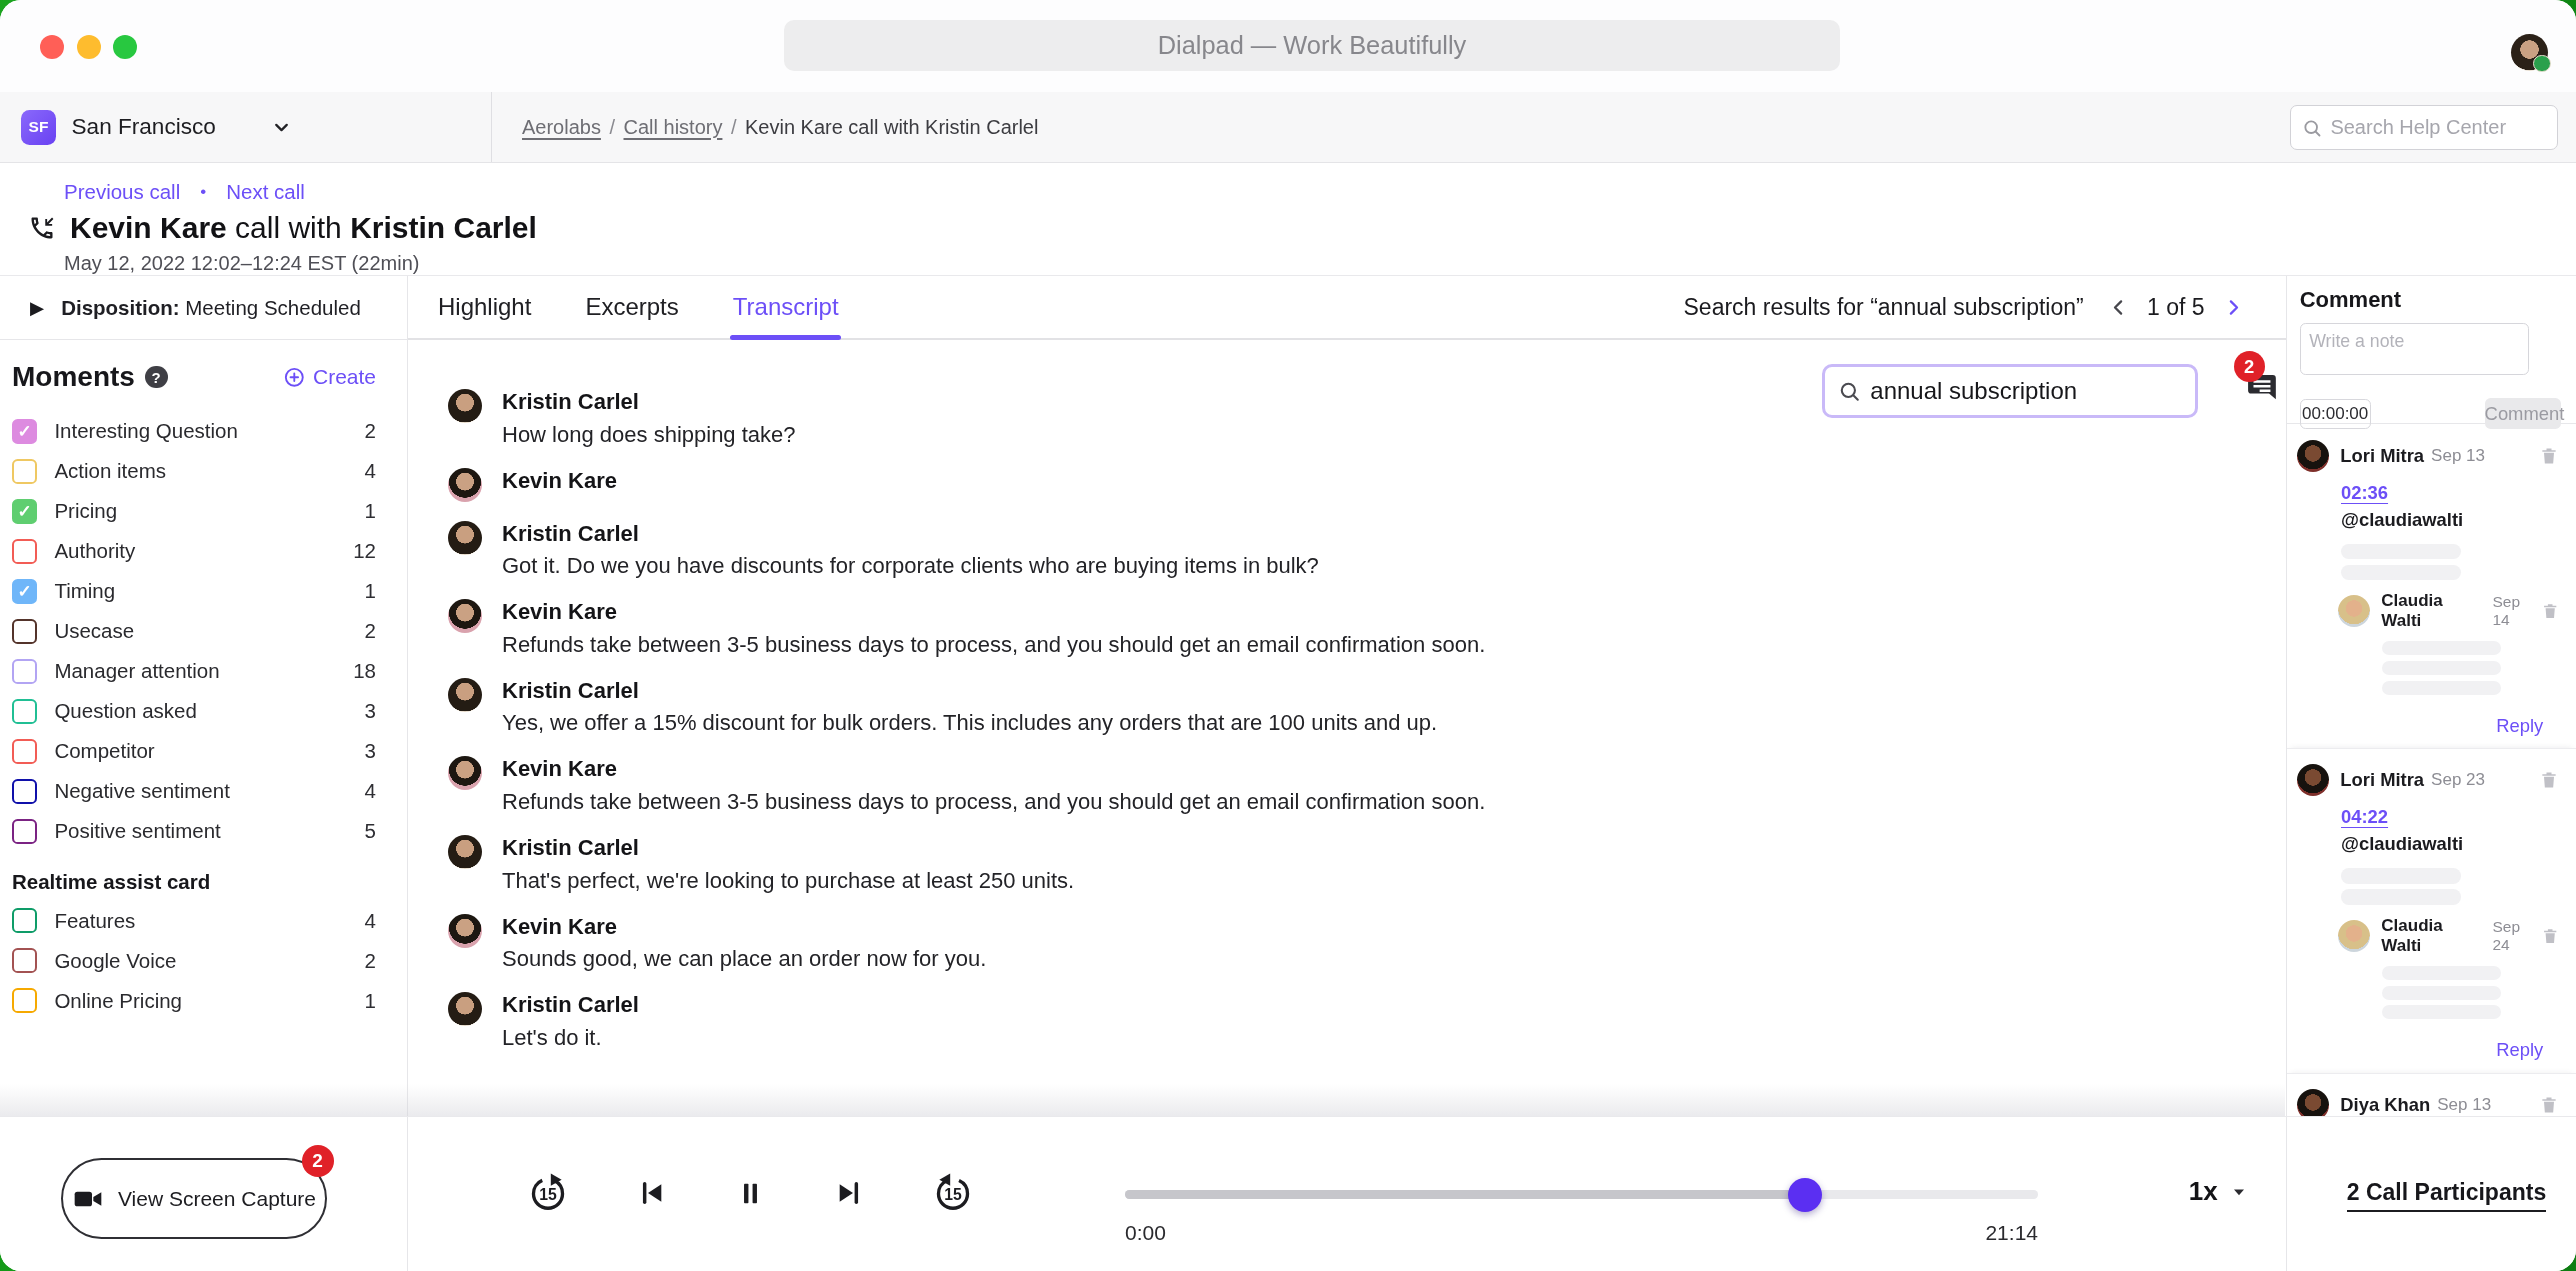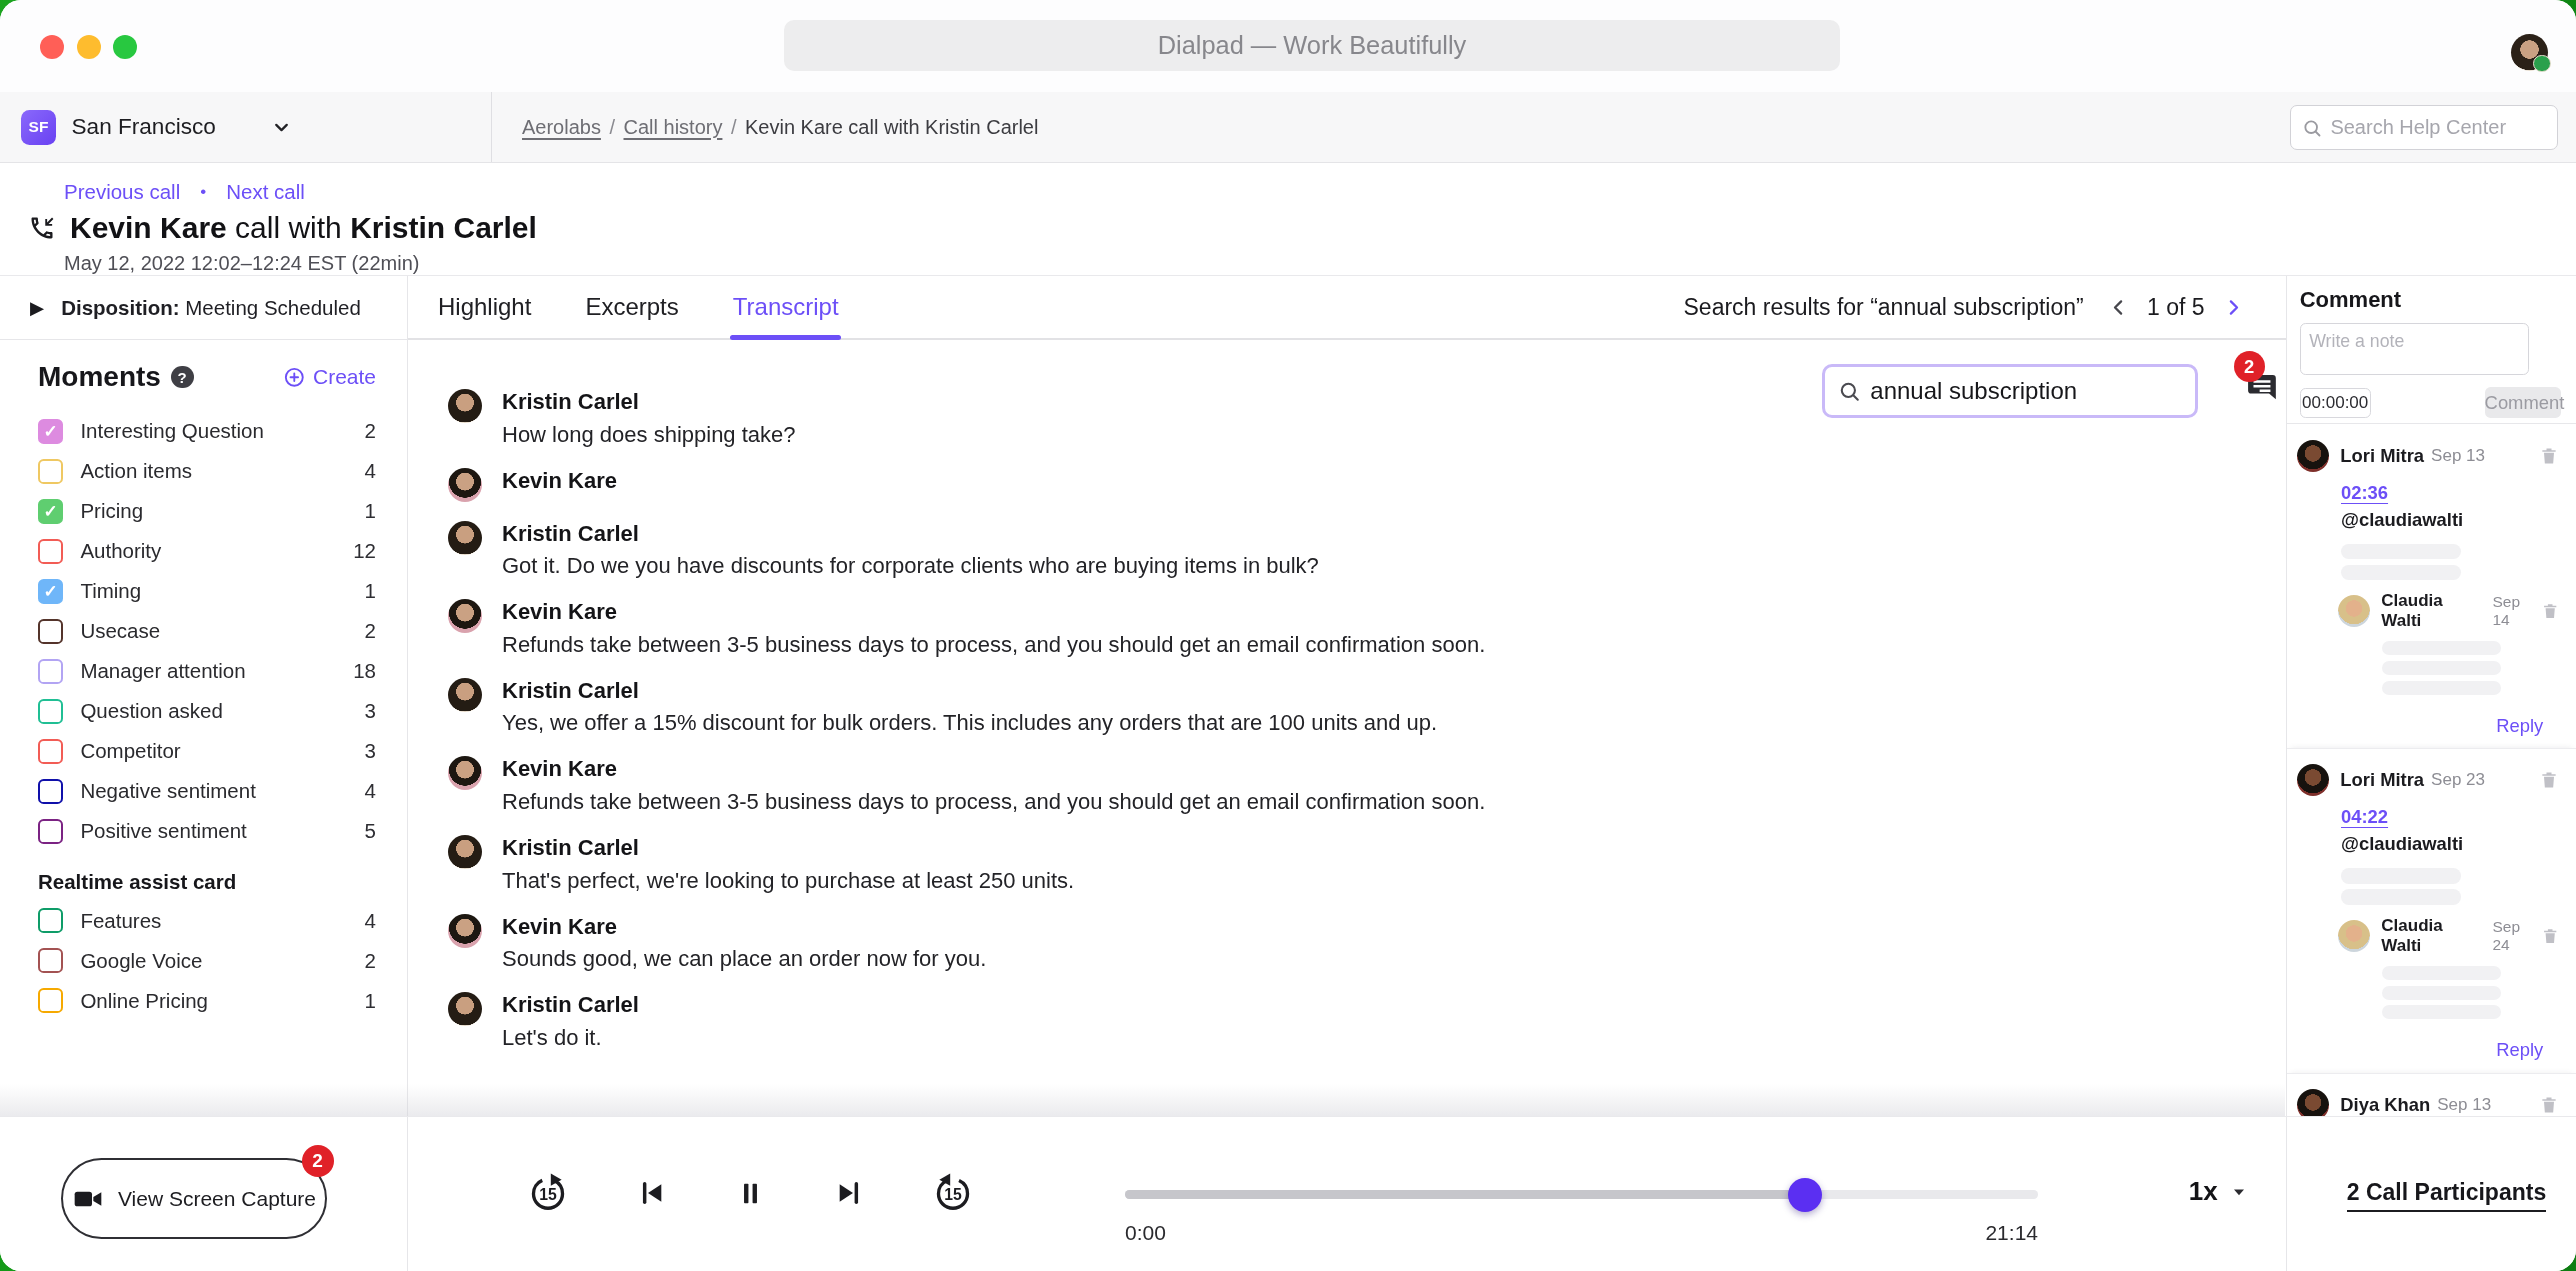--- a/index.html
+++ b/index.html
@@ -55,21 +55,21 @@
   .chat-badge { position:absolute; left:-11.3px; top:-21px; width:31px; height:31px; font-size:18.4px; }
 
   
   .content { flex:1; display:flex; min-height:0; position:relative; }
 
   
   .sidebar { width:408px; flex:none; border-right:1.4px solid #e6e6e9; display:flex; flex-direction:column; }
   .disposition { height:64px; border-bottom:1.4px solid #e6e6e9; display:flex; align-items:center; padding-left:30px; gap:17px; flex:none; }
   .disposition .tri { color:#1b1b1f; font-size:18.4px; }
   .disposition .dtext { font-size:20.5px; color:#1f1f24; }
-  .moments { padding:21px 31px 0 38px; overflow:hidden; }
+  .moments { padding:21px 31px 0 12px; overflow:hidden; }
   .moments-head { display:flex; align-items:center; margin-bottom:18.4px; }
   .moments-title { font-size:28px; font-weight:bold; color:#17171b; }
   .help-circle { width:22.6px; height:22.6px; border-radius:50%; background:#3f3f45; color:#fff; font-size:15px; font-weight:bold;
                  display:flex; align-items:center; justify-content:center; margin-left:10px; }
   .create-link { margin-left:auto; display:flex; align-items:center; gap:7px; color:#6c4ff7; font-size:21px; }
   .mrow { display:flex; align-items:center; height:40px; }
   .mbox { width:25.4px; height:25.4px; border-radius:5.6px; border:2.8px solid transparent; background:#fff;
           display:flex; align-items:center; justify-content:center; flex:none; }
   .mbox .check { display:none; color:#fff; font-size:17px; font-weight:bold; line-height:1; }
   .mrow.checked .mbox .check { display:block; }
@@ -102,21 +102,21 @@
   .content-fade { position:absolute; left:0; bottom:0; width:2285px; height:32px;
                   background:linear-gradient(to bottom, rgba(230,230,234,0), rgba(210,210,216,0.45)); pointer-events:none; }
 
   
   .rpanel { width:290px; flex:none; border-left:1.4px solid #e6e6e9; display:flex; flex-direction:column; background:#fff; }
   .composer { padding:11.3px 14px 0 12.7px; border-bottom:1.4px solid #e7e7ea; height:148px; flex:none; }
   .composer-title { font-size:22px; font-weight:bold; color:#17171b; margin-bottom:10px; }
   .note-box { width:229px; height:52px; border:1.4px solid #d6d6db; border-radius:5.6px; padding:7px 8.5px; }
   .note-box textarea { width:100%; height:100%; border:none; outline:none; resize:none; font-size:17.7px; color:#3a3a40; font-family:inherit; }
   .note-box textarea::placeholder { color:#b3b3ba; }
-  .composer-row { display:flex; align-items:center; margin-top:12px; }
+  .composer-row { display:flex; align-items:center; margin-top:23px; }
   .timebox { width:71px; height:30px; border:1.4px solid #d8d8dd; border-radius:5.6px; display:flex; align-items:center; justify-content:center;
              font-size:17px; color:#2c2c31; }
   .comment-btn { margin-left:auto; margin-right:1.4px; width:76px; height:31px; background:#e9e9eb; border:none; border-radius:5.6px;
                  font-size:18.4px; color:#9b9ba2; font-family:inherit; }
   .threads { flex:1; overflow:hidden; }
   .thread { padding:15.5px 12.7px 11.3px 10px; }
   .thread + .thread { border-top:1.4px solid #ececef; box-shadow: 0 -4.2px 5.6px -4.2px rgba(60,60,70,0.10); }
   .c-head { display:flex; align-items:center; }
   .c-av { width:32px; height:32px; border-radius:50%; flex:none; }
   .av-lori, .av-diya { background: radial-gradient(circle at 50% 42%, #7a4a32 0 33%, #17120e 34% 64%, #7e2f2a 65%); }

